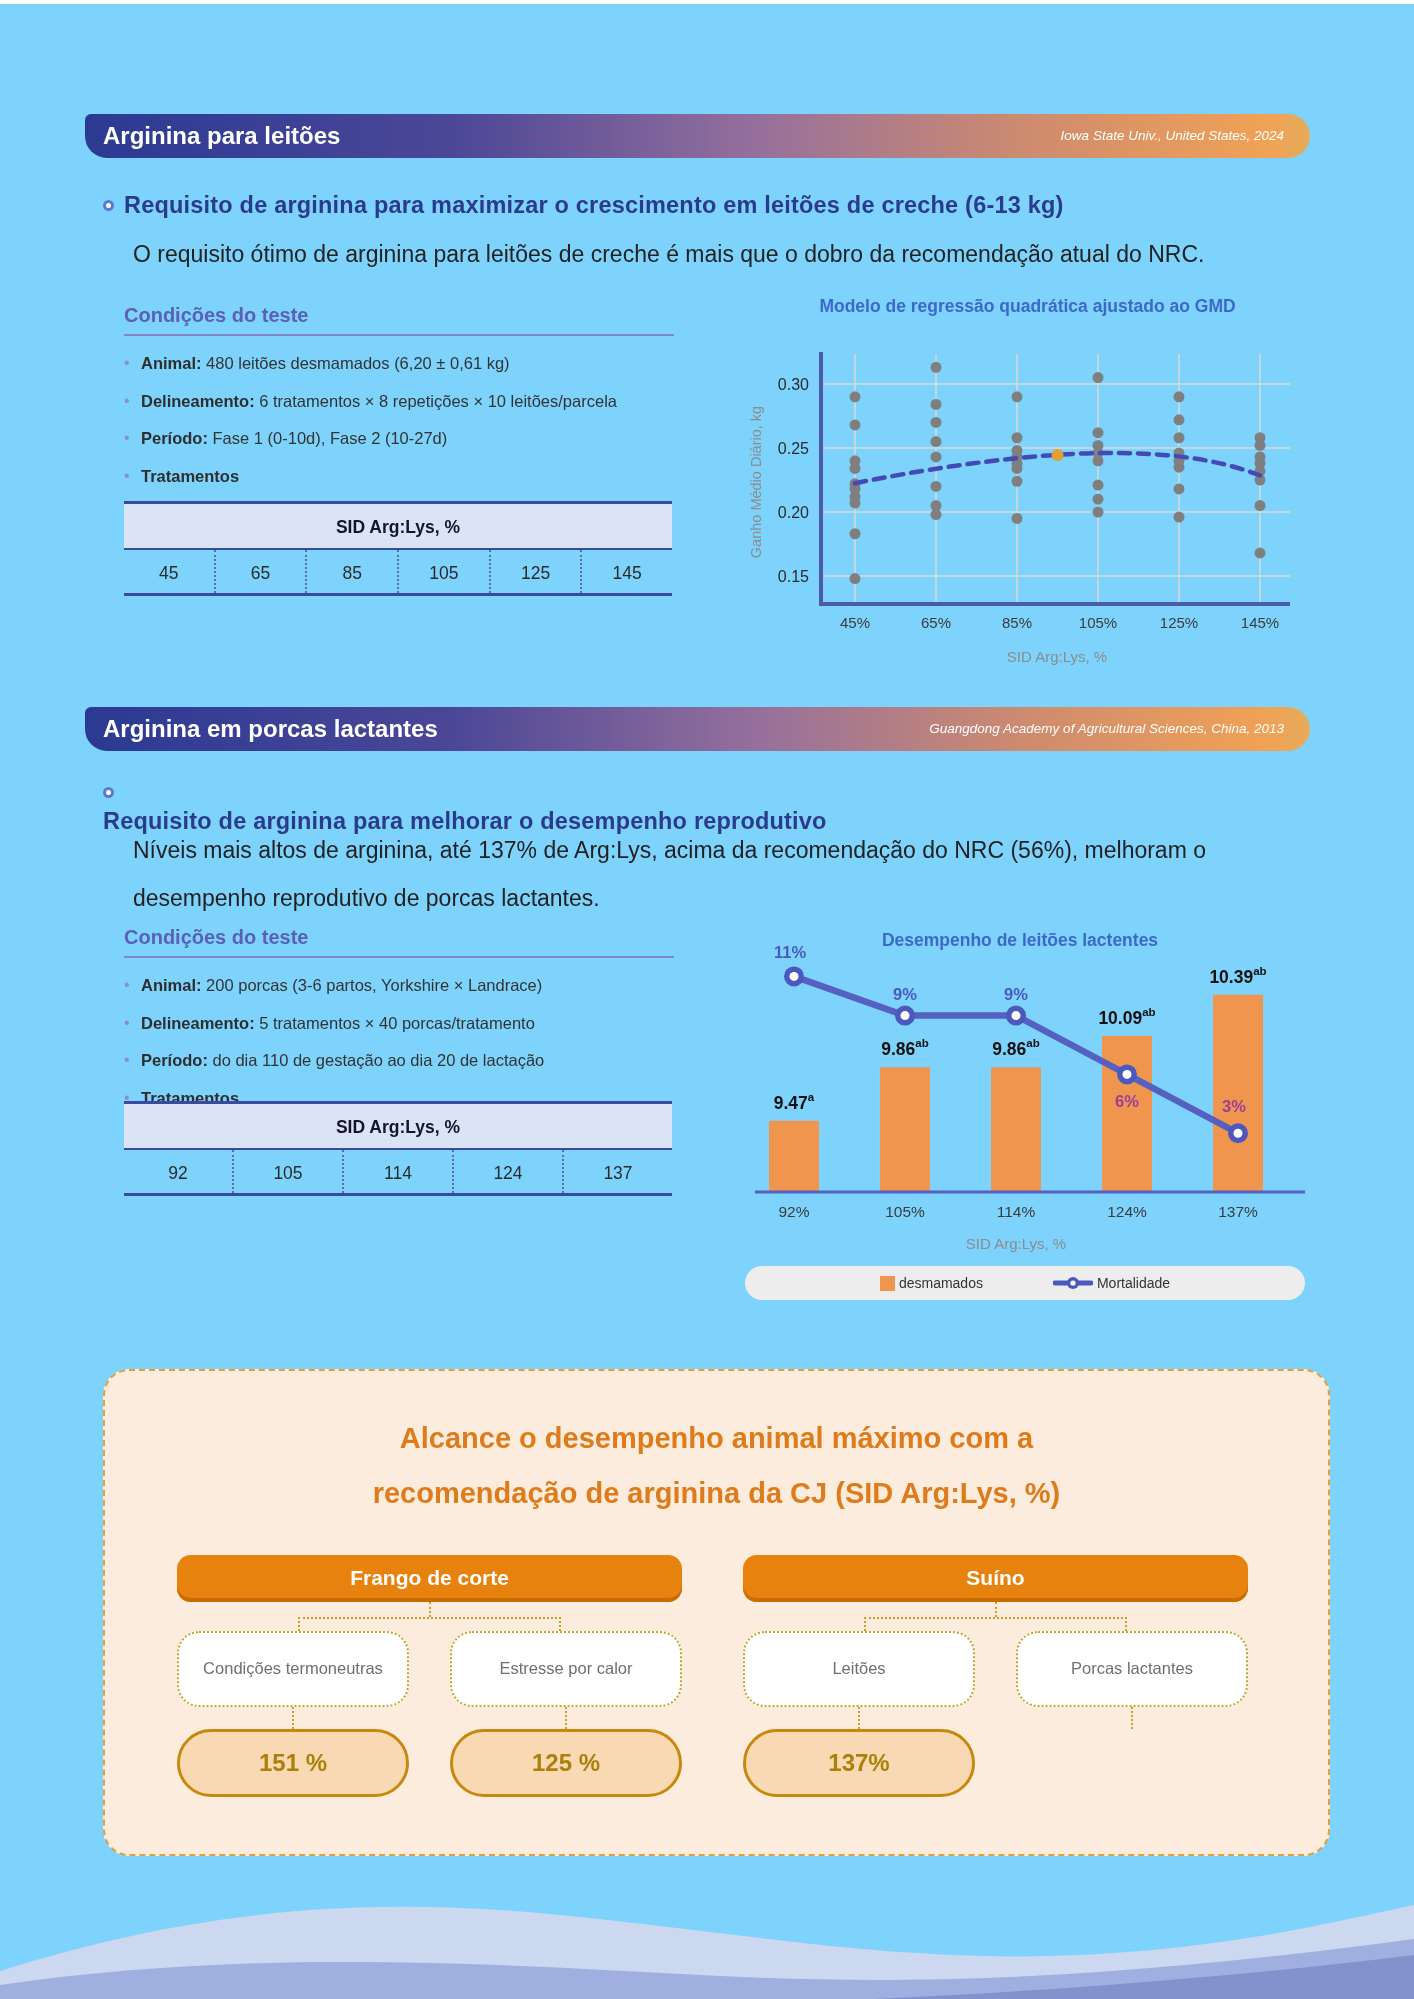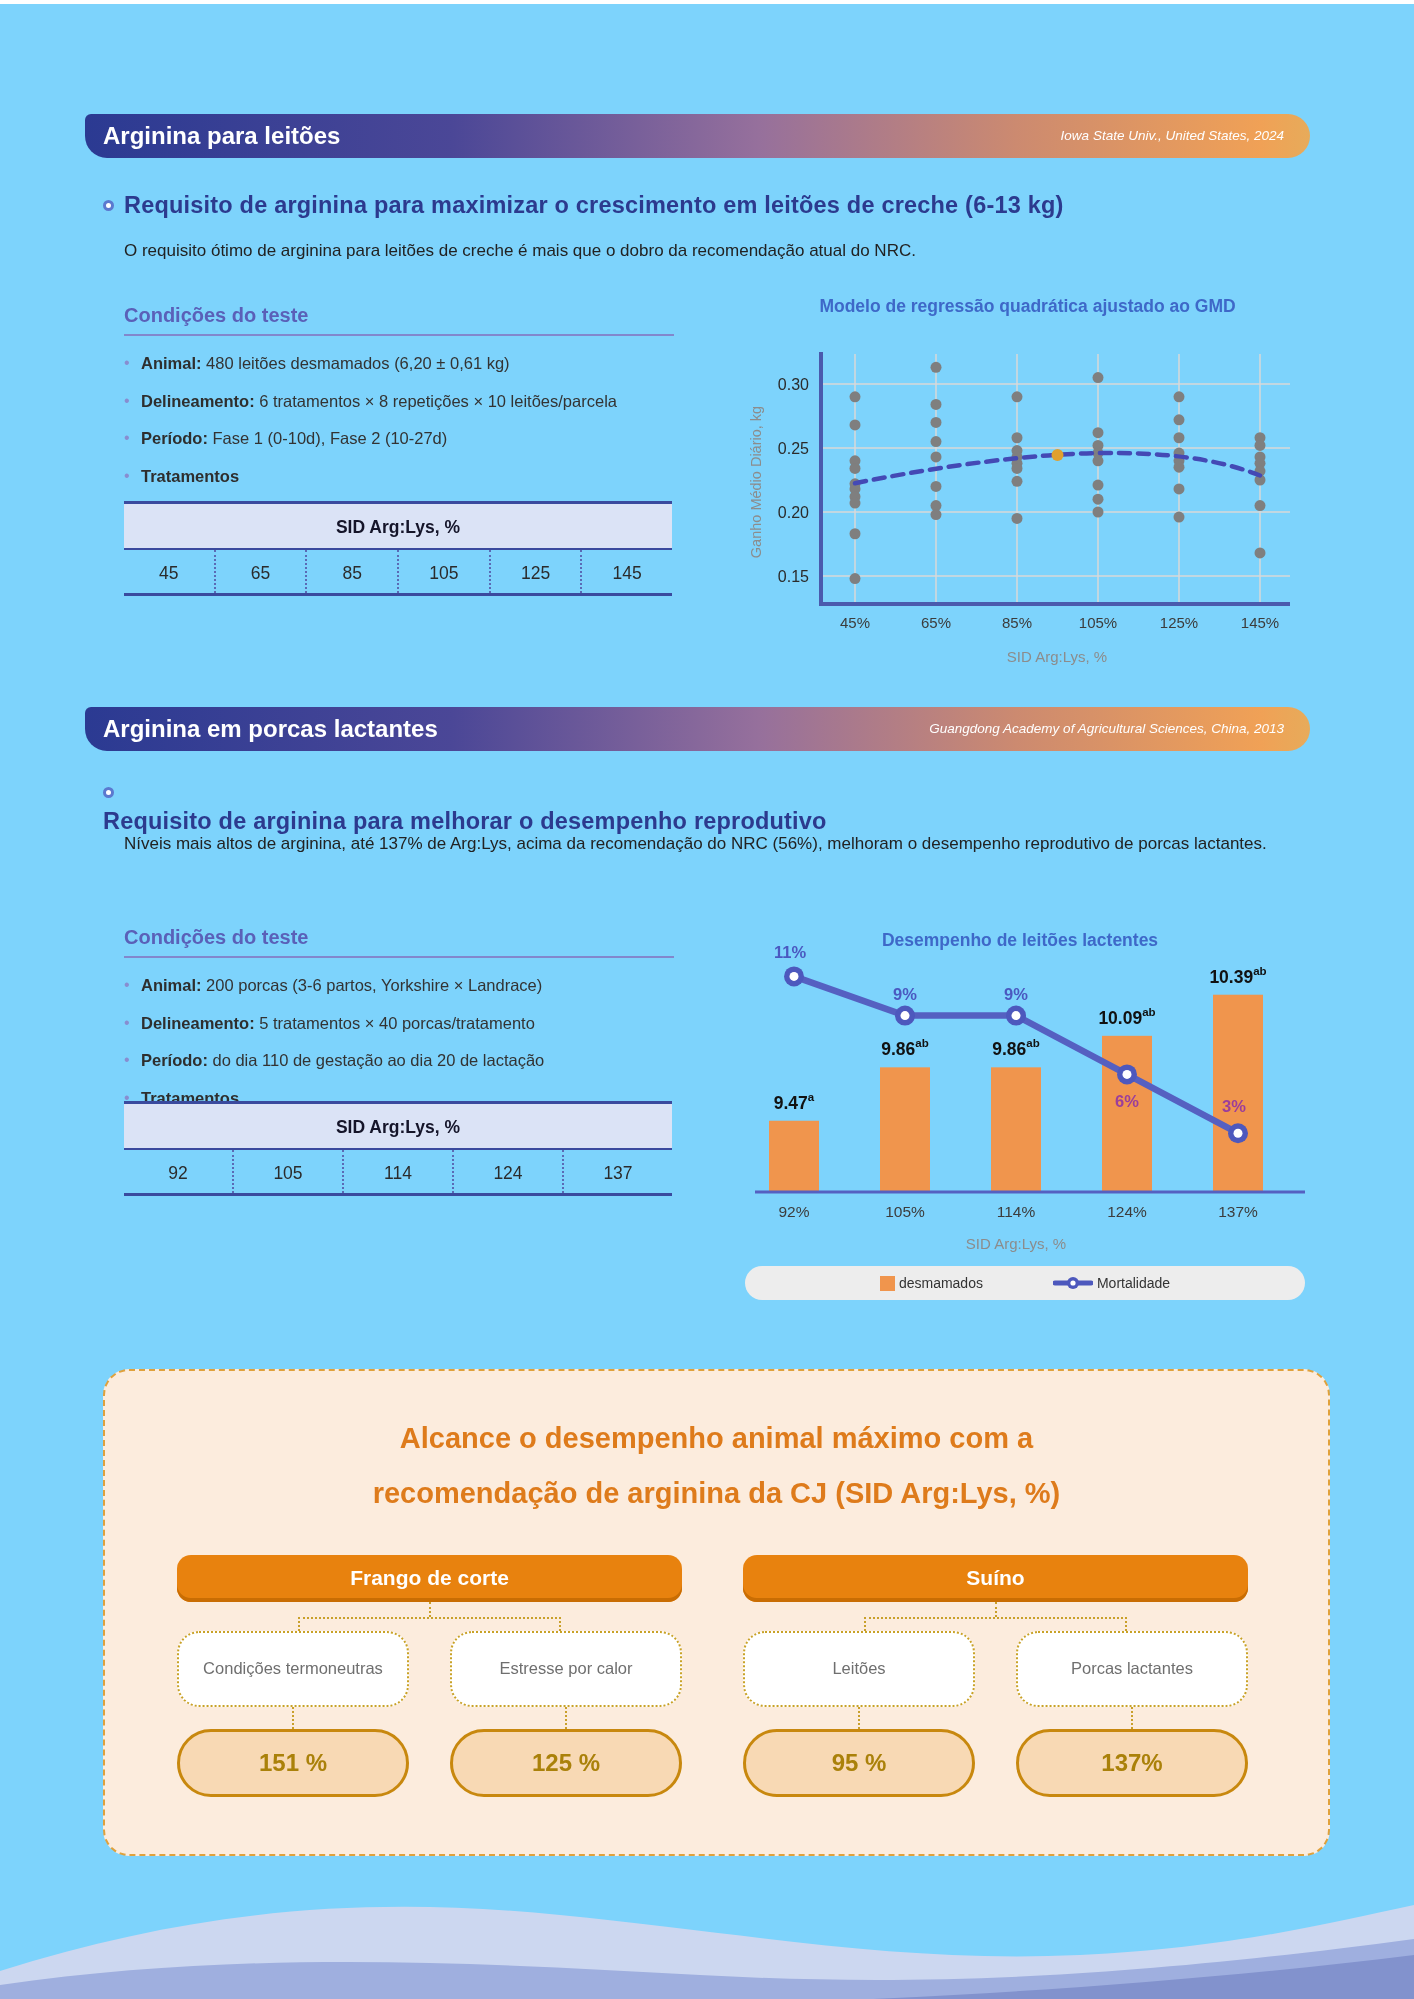--- a/index.html
+++ b/index.html
@@ -10,21 +10,21 @@
   .hbar { position:absolute; left:85px; width:1225px; height:44px;
           background:linear-gradient(90deg,#2b3a92 0%,#4b4797 30%,#96709c 55%,#cc8a70 76%,#f0a156 96%,#e7ab5a 100%);
           border-radius:6px 22px 22px 22px; color:#fff; }
   .hbar-title { position:absolute; left:18px; top:0; line-height:44px; font-size:24px; font-weight:bold; }
   .hbar-src { position:absolute; right:26px; top:0; line-height:44px; font-size:13.5px; font-style:italic; }
 
   .sec-title { position:absolute; left:103px; display:flex; align-items:flex-start; gap:10px; }
   .ring { width:11px; height:11px; border:3.5px solid #5b79cf; border-radius:50%; background:#fff; margin-top:8px; flex:0 0 auto; }
   .sec-title-text { font-size:23.5px; font-weight:bold; color:#2c3a8e; letter-spacing:0.2px; }
 
-  .intro { position:absolute; left:124px; font-size:17px; color:#222; }
+  .intro { position:absolute; left:133px; font-size:23px; color:#222; }
   .intro.two-line { line-height:2.1; }
 
   .cond { position:absolute; left:124px; width:550px; }
   .cond-head { font-size:20px; font-weight:bold; color:#5a60b8; }
   .cond-rule { border:none; border-top:2px solid #8287cc; margin-top:7px; }
   .cond-list { list-style:none; margin-top:15px; }
   .cond-list li { position:relative; padding-left:17px; margin-bottom:12px; font-size:16.5px; line-height:1.55; color:#333; }
   .cond-list li::before { content:"•"; position:absolute; left:0; top:0; color:#888dd0; font-size:16px; }
   .blabel { font-weight:bold; color:#2e2e2e; }
 
@@ -311,21 +311,20 @@
         </div>
         <div class="legs-row">
           <div class="leg-cell">
               <div class="conn-v"></div>
             </div>
           <div class="leg-cell">
               <div class="conn-v"></div>
             </div>
         </div>
         <div class="pills-row">
-          <div class="value-pill">95 %</div>
           <div class="value-pill">137%</div>
         </div>
       </div>
     </div>
   </div>
 
   <svg class="footer-wave" viewBox="0 0 1414 150" preserveAspectRatio="none">
     <path d="M0,118 C190,58 360,42 560,62 C760,82 900,110 1080,102 C1230,95 1330,70 1414,52 L1414,150 L0,150 Z" fill="#ccd7f0"></path>
     <path d="M0,150 L0,132 C250,96 480,110 700,122 C900,133 1100,128 1414,86 L1414,150 Z" fill="#9fafdf"></path>
     <path d="M760,150 C980,144 1220,126 1414,102 L1414,150 Z" fill="#8292cd"></path>

